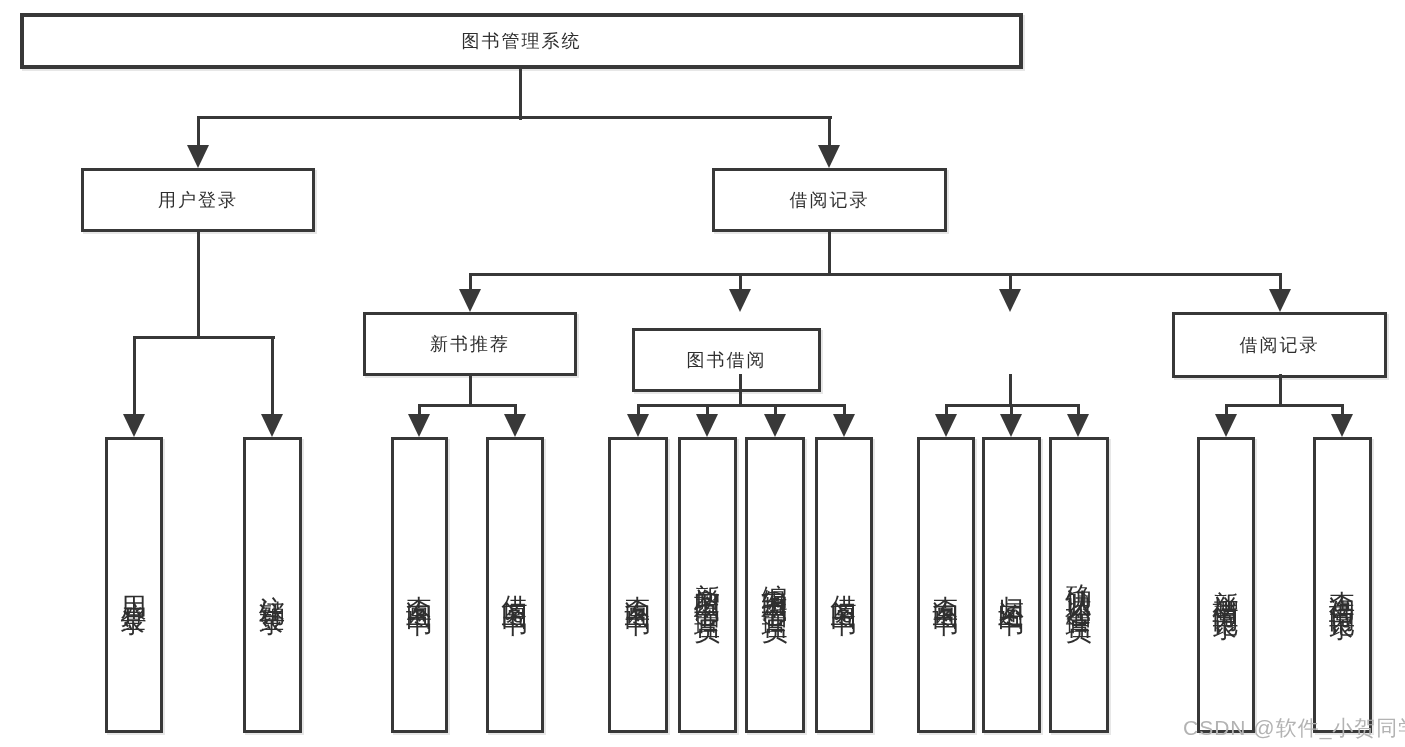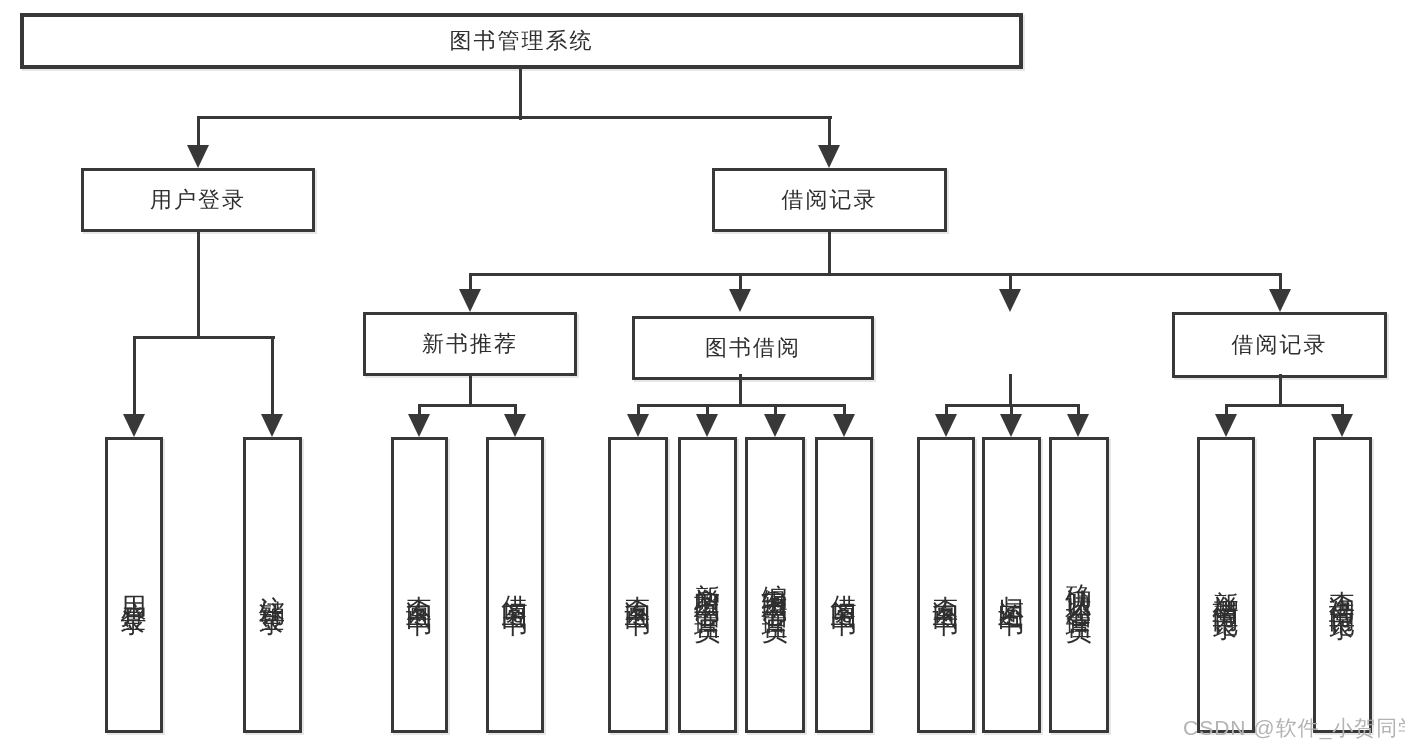--- a/index.html
+++ b/index.html
@@ -20,21 +20,21 @@
     position:absolute;
     box-sizing:border-box;
     border:3px solid var(--line);
     background:#fff;
     display:flex;align-items:center;justify-content:center;
     box-shadow:2px 2px 0 rgba(120,120,120,0.18);
   }
   .box.root{border-width:4px;}
   .hlabel{
     color:var(--text);
-    font-size:22px;
+    font-size:18px;
     letter-spacing:2px;
     white-space:nowrap;
   }
   .vlabel{
     color:var(--text);
     font-size:26px;
     letter-spacing:5px;
     writing-mode:vertical-rl;
     text-orientation:mixed;
     line-height:1;
@@ -70,21 +70,21 @@
   <div class="box" style="left:81px;top:168px;width:234px;height:64px">
     <span class="hlabel">用户登录</span>
   </div>
   <div class="box" style="left:712px;top:168px;width:235px;height:64px">
     <span class="hlabel">借阅记录</span>
   </div>
 
   <div class="box" style="left:363px;top:312px;width:214px;height:64px">
     <span class="hlabel">新书推荐</span>
   </div>
-  <div class="box" style="left:632px;top:316px;width:242px;height:64px">
+  <div class="box" style="left:632px;top:328px;width:189px;height:64px">
     <span class="hlabel">图书借阅</span>
   </div>
   <div class="box" style="left:1172px;top:312px;width:215px;height:66px">
     <span class="hlabel">借阅记录</span>
   </div>
 
   <div class="box" style="left:105px;top:437px;width:58px;height:296px">
     <span class="vlabel">用户登录</span>
   </div>
   <div class="box" style="left:243px;top:437px;width:59px;height:296px">

